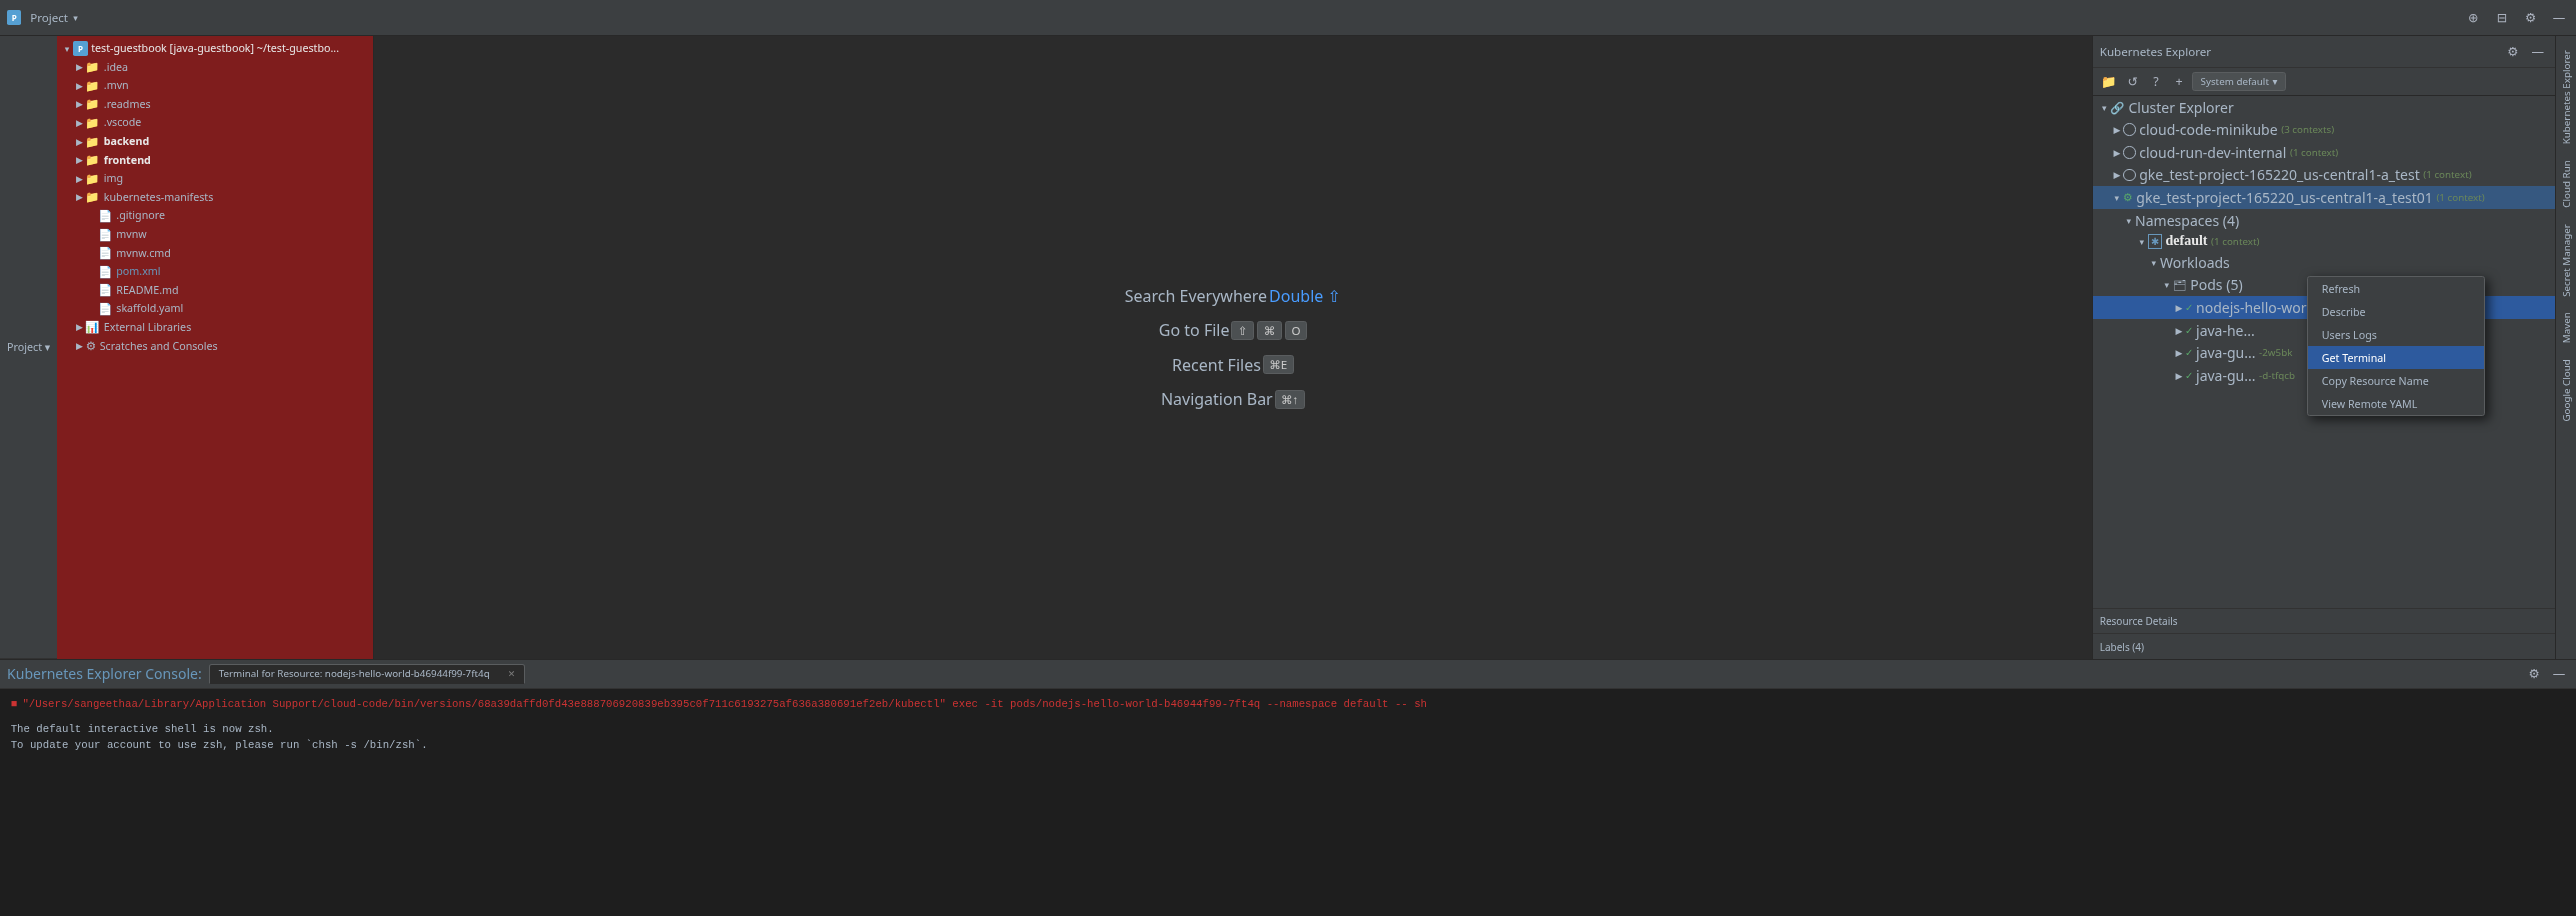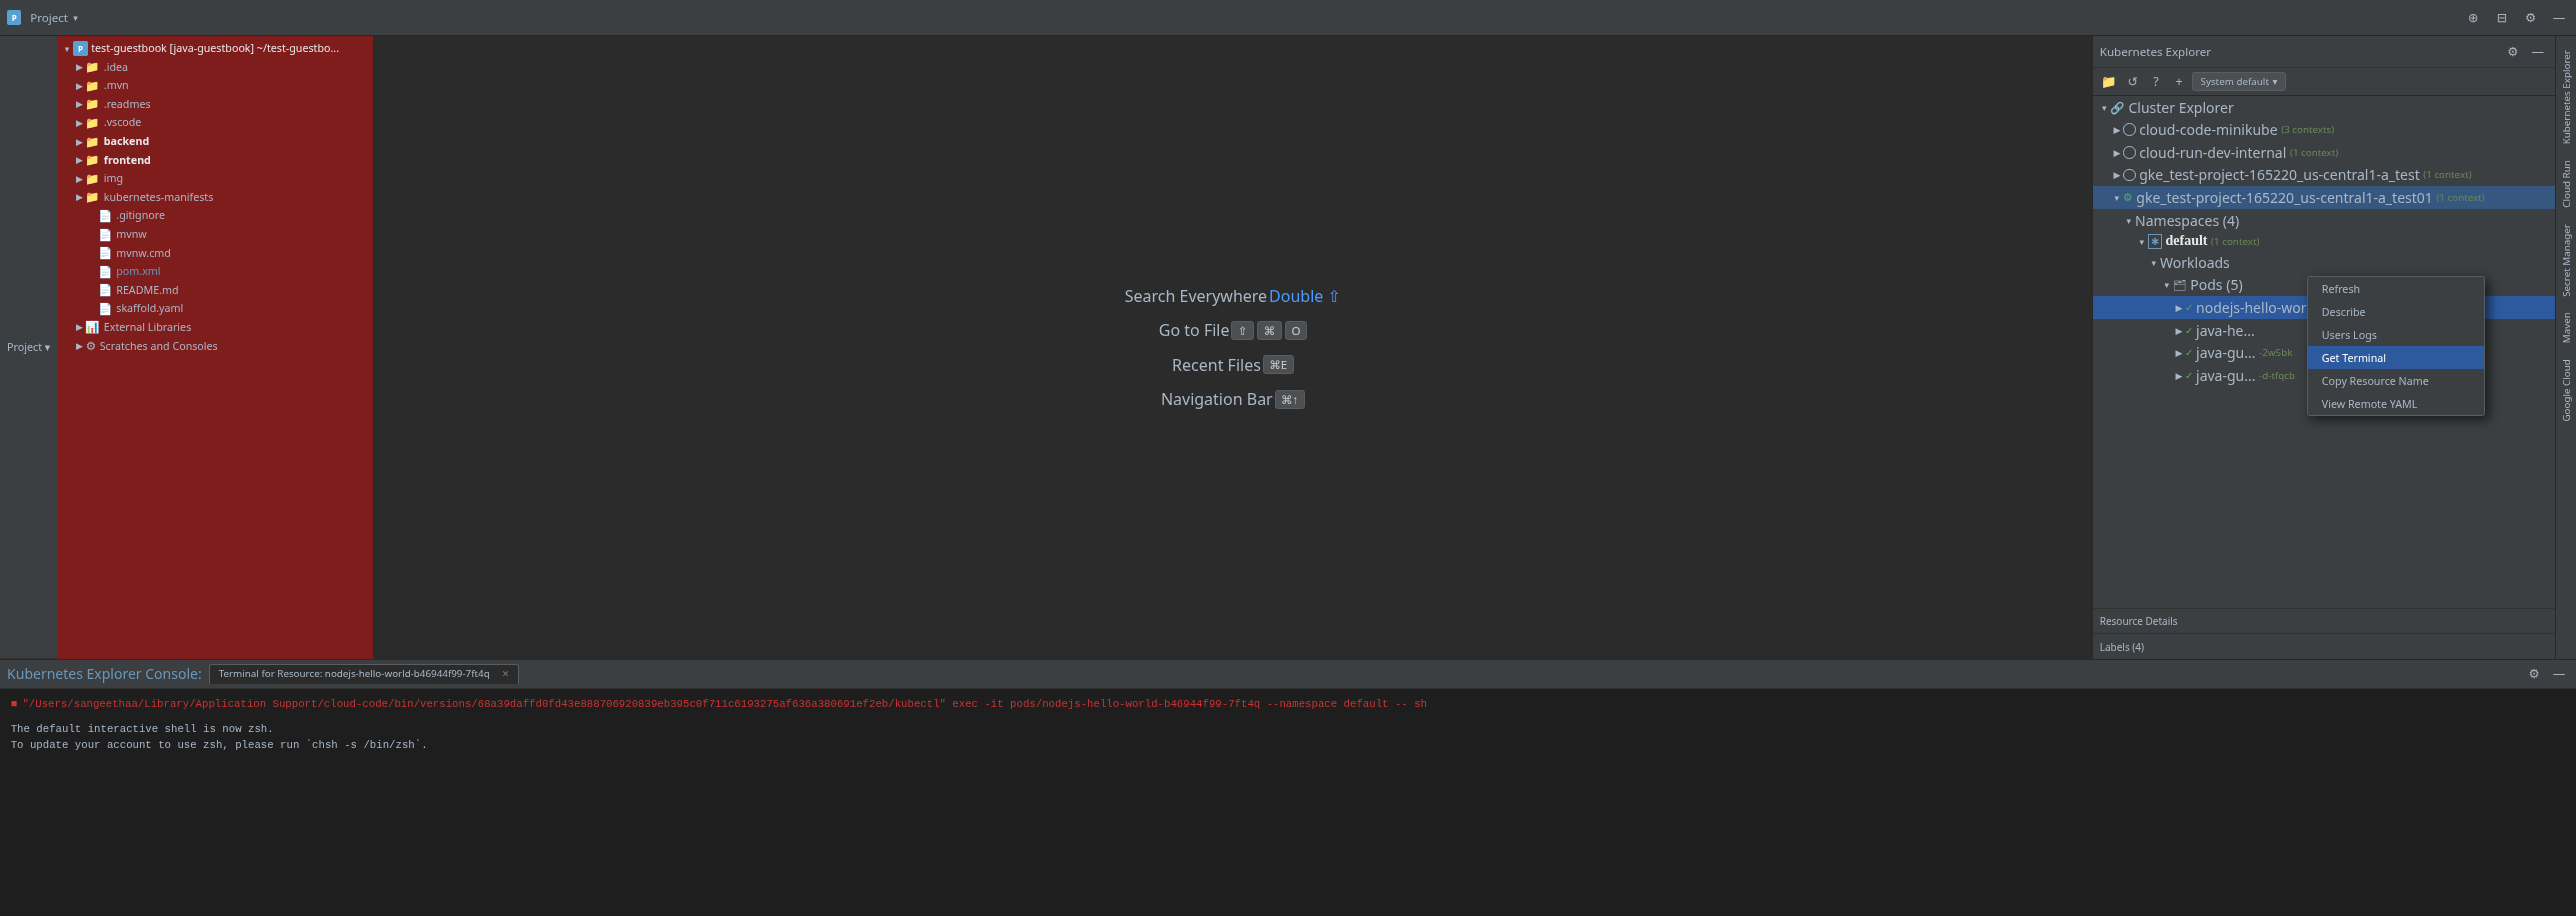--- a/index.html
+++ b/index.html
@@ -261,21 +261,21 @@
     .tab-item {
       background: #4c5052;
       border: 0.9px solid #5a5d5f;
       border-radius: 2.7px 2.7px 0 0;
       padding: 2.7px 9px;
       font-size: 9.8px;
       color: #a9b7c6;
       cursor: pointer;
       display: flex;
       align-items: flex-end;
-      gap: 12px;
+      gap: 18px;
     }
     .tab-item.active { background: #2b2b2b; border-bottom-color: #2b2b2b; }
     .close-x { font-size: 9px; color: #7a7a7a; cursor: pointer; }
     .console-output {
       flex: 1;
       padding: 7.1px 10.7px;
       font-family: 'Consolas', 'Courier New', monospace;
       font-size: 10.7px;
       color: #a9b7c6;
       overflow-y: auto;

